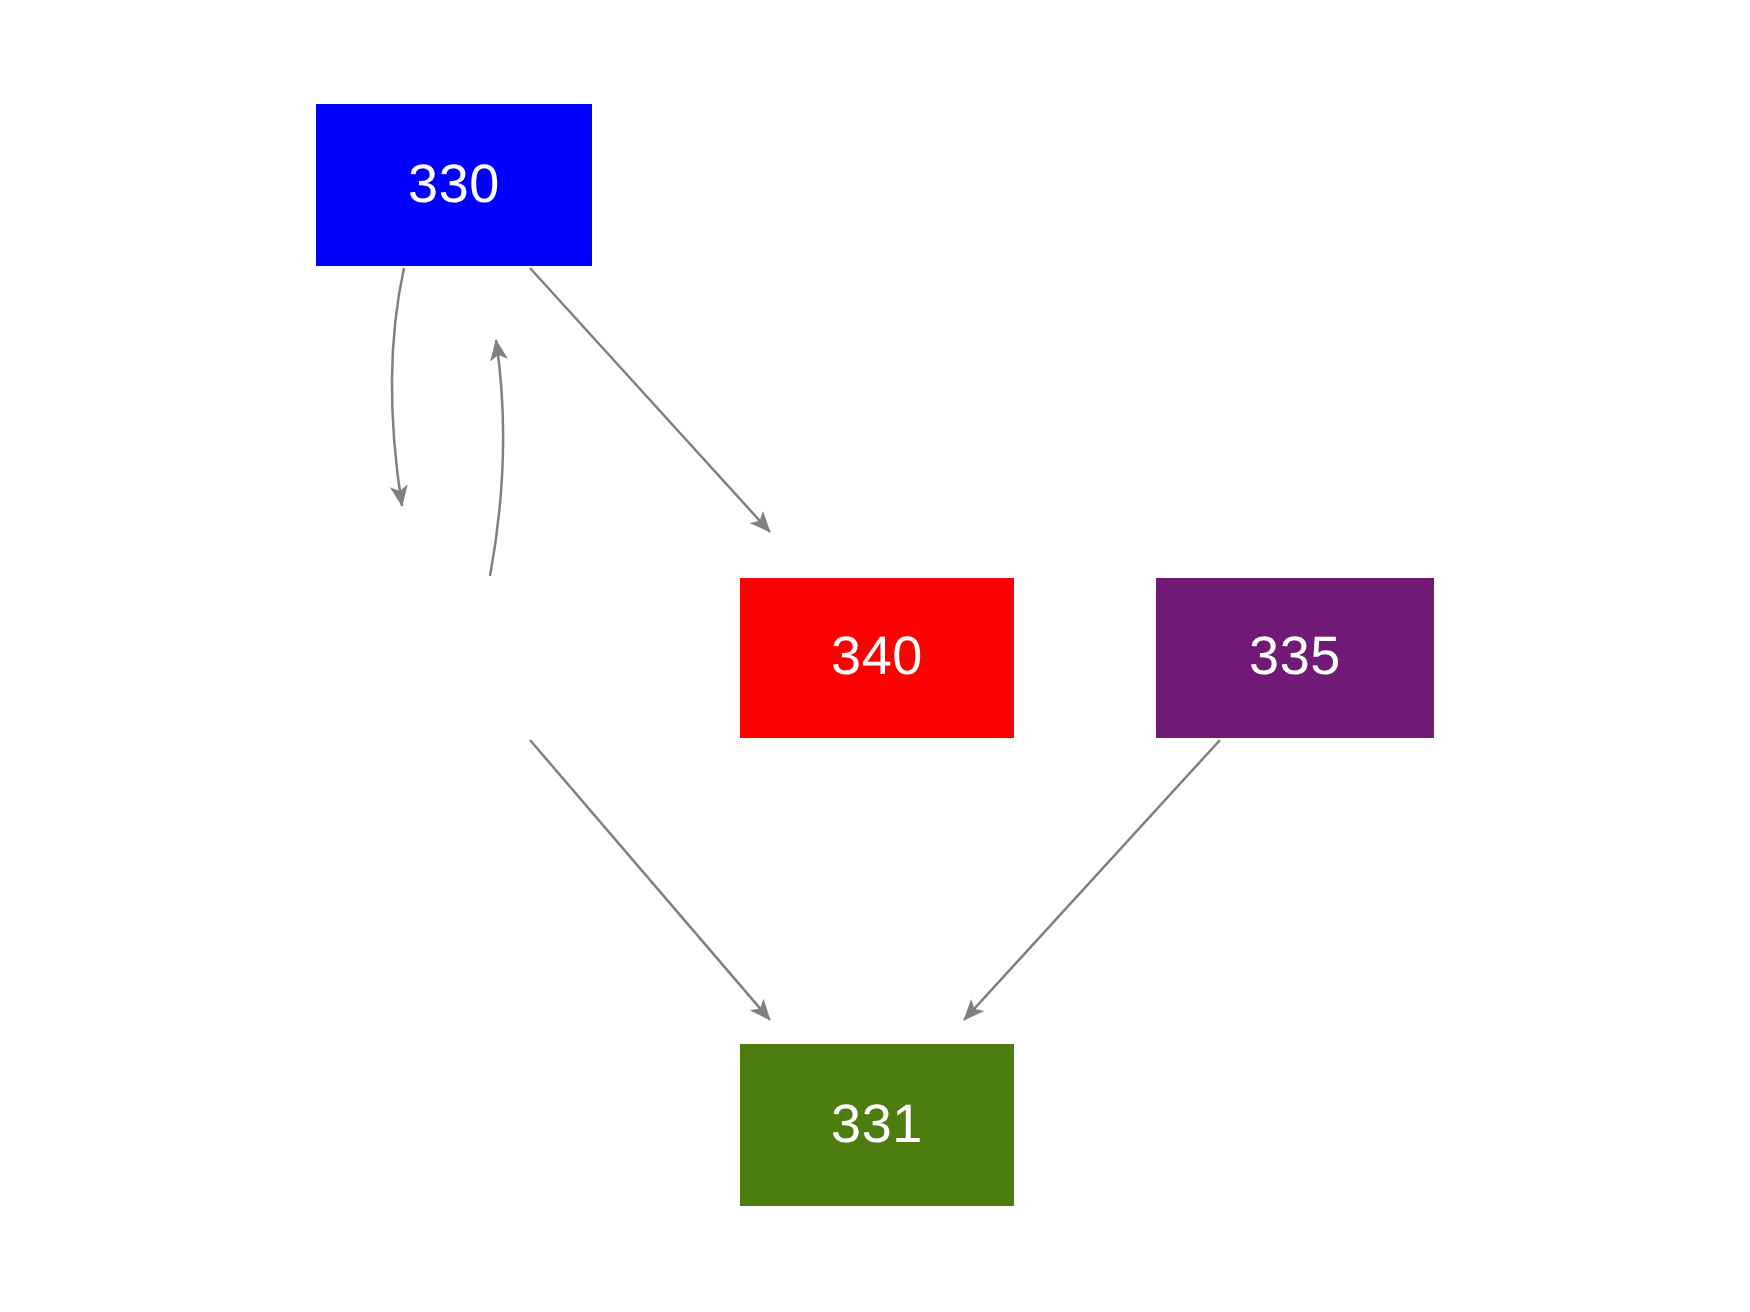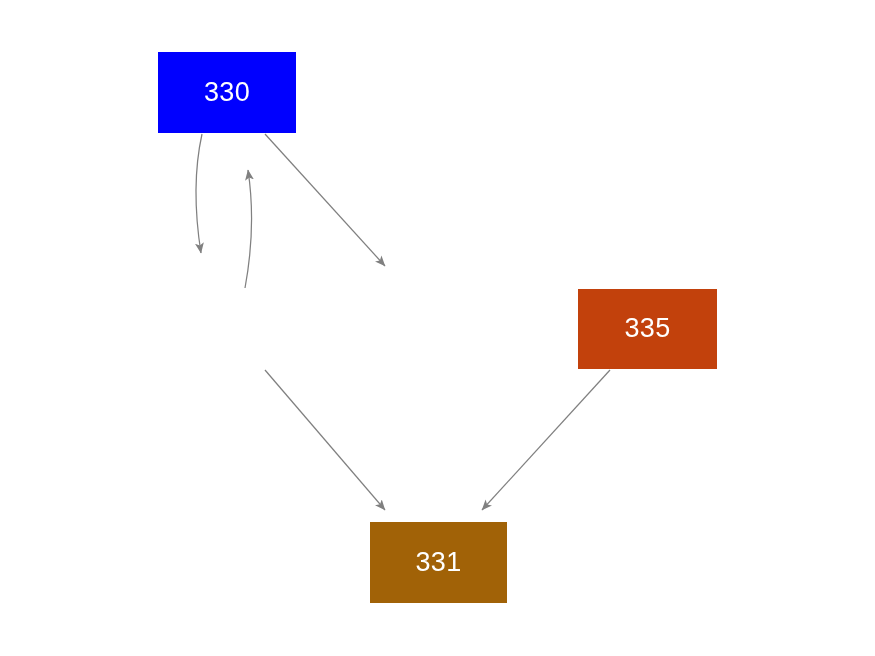--- a/index.html
+++ b/index.html
@@ -68,22 +68,25 @@
       <path d="M 265 370 L 385 510"></path>
       <path d="M 610 370 L 482 510"></path>
     </g>
   </svg>
 
   <div class="graph-node" style="left: 158px; top: 52px; width: 138px; height: 81px; background: rgb(0, 0, 255); color: rgb(255, 255, 255);">
     <span class="node-label">330</span>
   </div>
 
 
+  <div class="graph-node" style="left: 370px; top: 289px; width: 137px; height: 80px; background: rgb(255, 0, 0); color: rgb(255, 255, 255);">
+    <span class="node-label">340</span>
+  </div>
 
-  <div class="graph-node" style="left: 578px; top: 289px; width: 139px; height: 80px; background: #c2410c; color: rgb(255, 255, 255);">
+  <div class="graph-node" style="left: 578px; top: 289px; width: 139px; height: 80px; background: #701a75; color: rgb(255, 255, 255);">
     <span class="node-label">335</span>
   </div>
 
-  <div class="graph-node" style="left: 370px; top: 522px; width: 137px; height: 81px; background: #a16207; color: rgb(255, 255, 255);">
+  <div class="graph-node" style="left: 370px; top: 522px; width: 137px; height: 81px; background: #4d7c0f; color: rgb(255, 255, 255);">
     <span class="node-label">331</span>
   </div>
 
 </div>
 
 </body></html>

